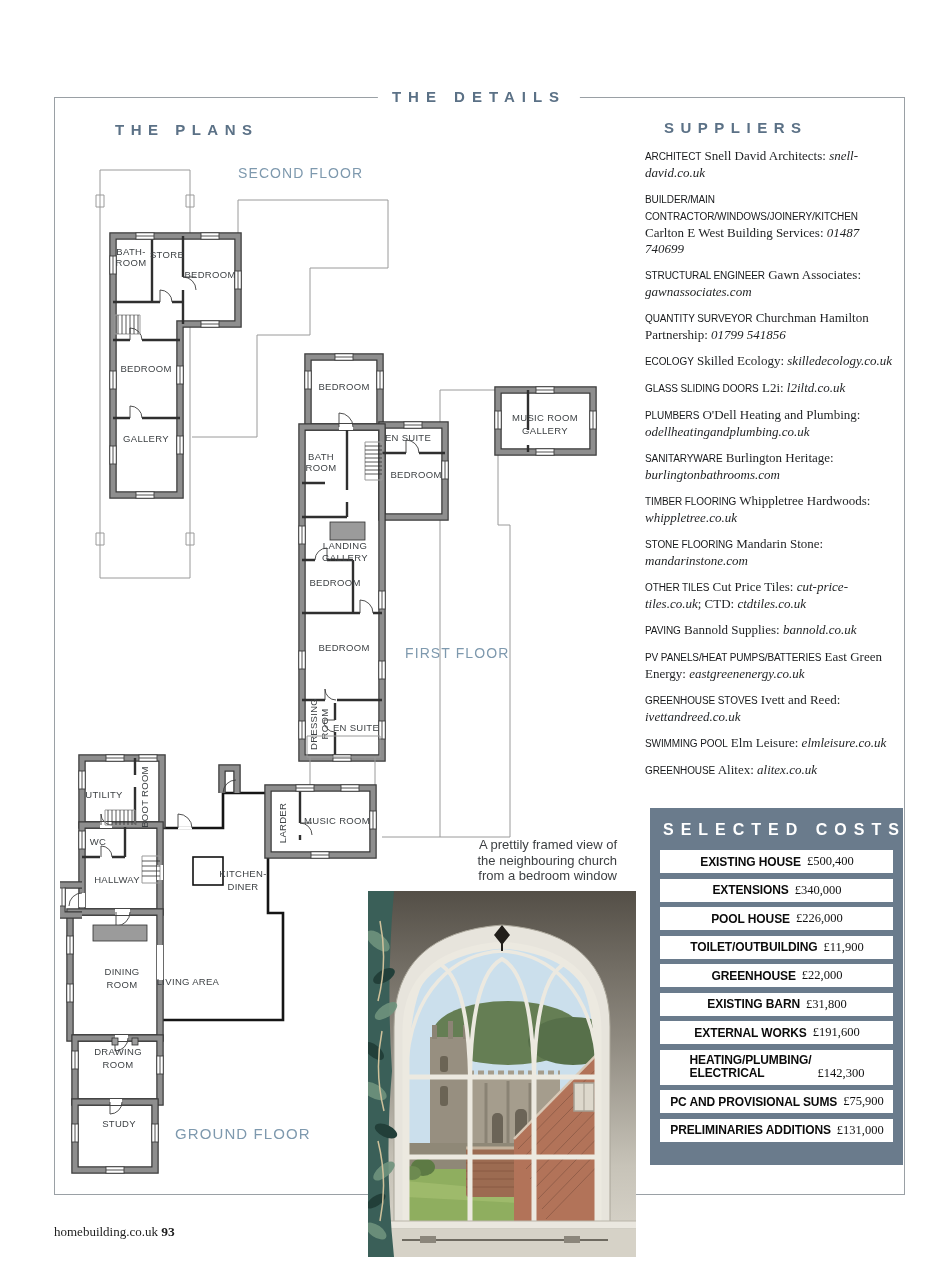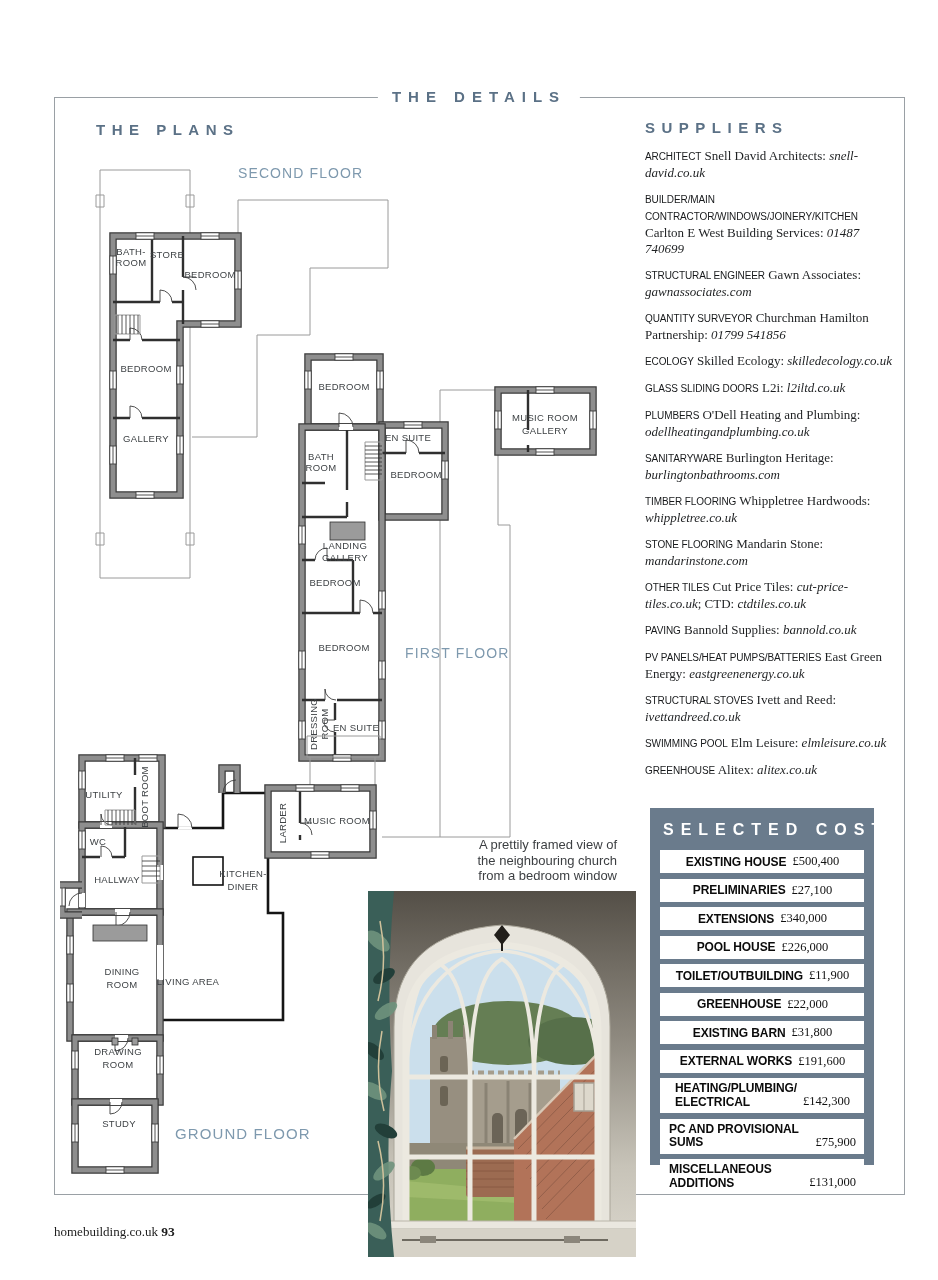--- a/index.html
+++ b/index.html
@@ -4,35 +4,35 @@
 <style>
   html,body{margin:0;padding:0;background:#fff;}
   #page{position:relative;width:938px;height:1280px;background:#fff;overflow:hidden;
         font-family:"Liberation Sans",sans-serif;}
   .frame{position:absolute;left:54px;top:97px;width:849px;height:1096px;
          border:1px solid #9aa0a5;}
   .details-title{position:absolute;left:479px;top:97px;transform:translate(-50%,-54%);
          background:#fff;padding:0 14px;color:var(--accent,#5b7186);font-weight:bold;
          font-size:15px;letter-spacing:7px;white-space:nowrap;}
   .sec-title{position:absolute;color:var(--accent,#5b7186);font-weight:bold;
-         font-size:15px;letter-spacing:6.5px;white-space:nowrap;}
+         font-size:15px;letter-spacing:6.5px;white-space:nowrap;margin-left:19px;}
   .plans-title{left:96px;top:121px;}
   .suppliers-title{left:645px;top:119px;}
   .floor-label{position:absolute;color:var(--floor,#7e99ae);font-size:14px;
          letter-spacing:1.1px;white-space:nowrap;}
   .floor-label.big{font-size:15px;}
   
   .suppliers-list{position:absolute;left:645px;top:148px;width:252px;}
   p.sup{margin:0 0 10px 0;font-family:"Liberation Serif",serif;font-size:13px;
         line-height:16px;color:#1e2022;}
   .sp-b{font-family:"Liberation Sans",sans-serif;font-size:10px;letter-spacing:-0.1px;
         color:#17191b;}
   .sp-i{font-style:italic;}
   
-  .costs-panel{position:absolute;left:650px;top:808px;width:224px;height:357px;
+  .costs-panel{position:absolute;left:650px;top:808px;width:253px;height:357px;
         background:var(--panel,#6a7b8c);box-sizing:border-box;padding:11px 10px 0 10px;}
   .costs-title{color:#fff;font-weight:bold;font-size:16px;letter-spacing:7px;
         padding:2px 0 0 3px;margin-bottom:11px;white-space:nowrap;}
   .cost-row{background:#fff;display:flex;justify-content:center;
         align-items:flex-end;padding:4px 8px 4px 9px;margin-bottom:5.5px;}
   .cost-label{font-family:"Liberation Sans",sans-serif;font-weight:bold;font-size:12px;
         line-height:13.5px;letter-spacing:-0.1px;color:#0b0b0b;white-space:pre-line;}
   .cost-value{font-family:"Liberation Serif",serif;font-size:12.5px;color:#111;
         padding-left:6px;white-space:nowrap;}
   
@@ -270,41 +270,37 @@
       <p class="sup"><span class="sp-b">QUANTITY SURVEYOR</span><span class="sp-r"> Churchman Hamilton Partnership: </span><span class="sp-i">01799 541856</span></p>
       <p class="sup"><span class="sp-b">ECOLOGY</span><span class="sp-r"> Skilled Ecology: </span><span class="sp-i">skilledecology.co.uk</span></p>
       <p class="sup"><span class="sp-b">GLASS SLIDING DOORS</span><span class="sp-r"> L2i: </span><span class="sp-i">l2iltd.co.uk</span></p>
       <p class="sup"><span class="sp-b">PLUMBERS</span><span class="sp-r"> O'Dell Heating and Plumbing: </span><span class="sp-i">odellheatingandplumbing.co.uk</span></p>
       <p class="sup"><span class="sp-b">SANITARYWARE</span><span class="sp-r"> Burlington Heritage: </span><span class="sp-i">burlingtonbathrooms.com</span></p>
       <p class="sup"><span class="sp-b">TIMBER FLOORING</span><span class="sp-r"> Whippletree Hardwoods: </span><span class="sp-i">whippletree.co.uk</span></p>
       <p class="sup"><span class="sp-b">STONE FLOORING</span><span class="sp-r"> Mandarin Stone: </span><span class="sp-i">mandarinstone.com</span></p>
       <p class="sup"><span class="sp-b">OTHER TILES</span><span class="sp-r"> Cut Price Tiles: </span><span class="sp-i">cut-price-tiles.co.uk</span><span class="sp-r">; CTD: </span><span class="sp-i">ctdtiles.co.uk</span></p>
       <p class="sup"><span class="sp-b">PAVING</span><span class="sp-r"> Bannold Supplies: </span><span class="sp-i">bannold.co.uk</span></p>
       <p class="sup"><span class="sp-b">PV PANELS/HEAT PUMPS/BATTERIES</span><span class="sp-r"> East Green Energy: </span><span class="sp-i">eastgreenenergy.co.uk</span></p>
-      <p class="sup"><span class="sp-b">STRUCTURAL STOVES</span><span class="sp-r"> Ivett and Reed: </span><span class="sp-i">ivettandreed.co.uk</span></p>
+      <p class="sup"><span class="sp-b">GREENHOUSE STOVES</span><span class="sp-r"> Ivett and Reed: </span><span class="sp-i">ivettandreed.co.uk</span></p>
       <p class="sup"><span class="sp-b">SWIMMING POOL</span><span class="sp-r"> Elm Leisure: </span><span class="sp-i">elmleisure.co.uk</span></p>
       <p class="sup"><span class="sp-b">GREENHOUSE</span><span class="sp-r"> Alitex: </span><span class="sp-i">alitex.co.uk</span></p>
     </div>
 
   <div class="photo-caption">A prettily framed view of
 the neighbouring church
 from a bedroom window</div>
 
   <div class="costs-panel">
     <div class="costs-title">SELECTED COSTS</div>
     <div>
         <div class="cost-row">
           <span class="cost-label">EXISTING HOUSE</span>
           <span class="cost-value">£500,400</span>
         </div>
         <div class="cost-row">
-          <span class="cost-label">PRELIMINARIES</span>
-          <span class="cost-value">£27,100</span>
-        </div>
-        <div class="cost-row">
           <span class="cost-label">EXTENSIONS</span>
           <span class="cost-value">£340,000</span>
         </div>
         <div class="cost-row">
           <span class="cost-label">POOL HOUSE</span>
           <span class="cost-value">£226,000</span>
         </div>
         <div class="cost-row">
           <span class="cost-label">TOILET/OUTBUILDING</span>
           <span class="cost-value">£11,900</span>
@@ -324,21 +320,21 @@
         <div class="cost-row">
           <span class="cost-label">HEATING/PLUMBING/
 ELECTRICAL</span>
           <span class="cost-value">£142,300</span>
         </div>
         <div class="cost-row">
           <span class="cost-label">PC AND PROVISIONAL SUMS</span>
           <span class="cost-value">£75,900</span>
         </div>
         <div class="cost-row">
-          <span class="cost-label">MISCELLANEOUS ADDITIONS</span>
+          <span class="cost-label">PRELIMINARIES ADDITIONS</span>
           <span class="cost-value">£131,000</span>
         </div>
       </div>
   </div>
 
   <svg class="photo" style="left:368px;top:891px" width="268" height="366" viewBox="0 0 268 366">
     <defs>
       <linearGradient id="wallg" x1="0" y1="0" x2="0" y2="1">
         <stop offset="0" stop-color="#544f47"></stop>
         <stop offset="0.4" stop-color="#8e897f"></stop>

